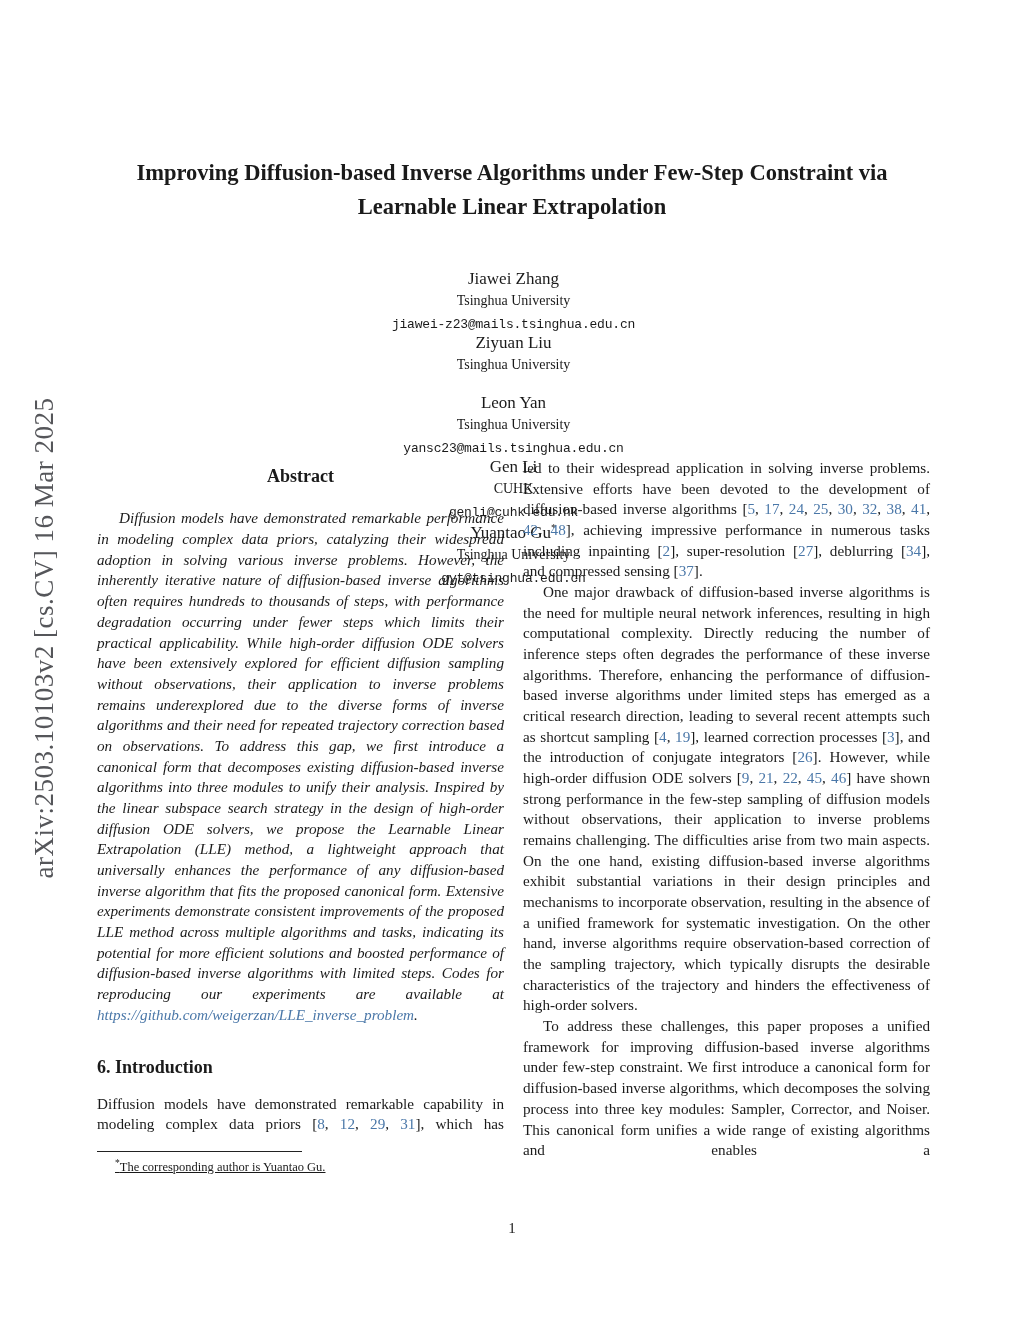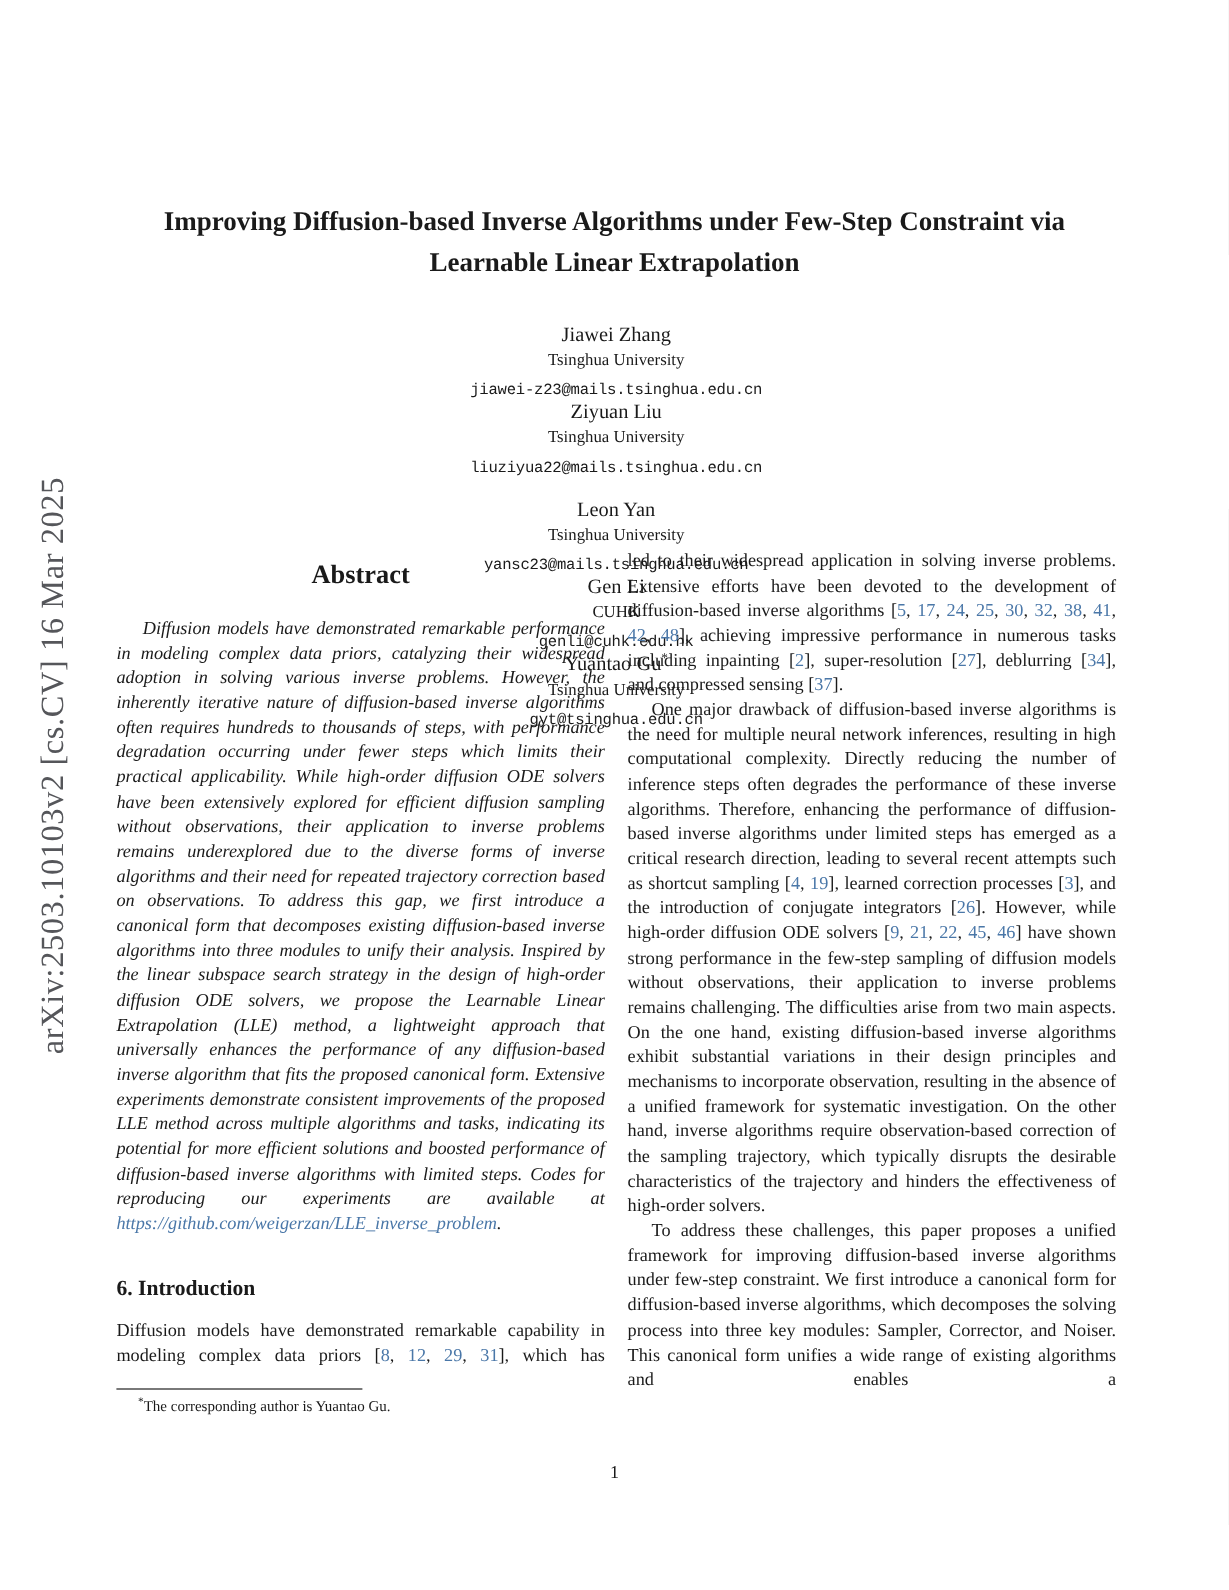--- a/index.html
+++ b/index.html
@@ -9,50 +9,50 @@
     font-family:"Liberation Serif", serif;
     overflow:hidden;
   }
   .arxiv-strip {
     position:absolute; left:44px; top:638px;
     transform:translate(-50%,-50%) rotate(-90deg);
     white-space:nowrap; font-size:27px; letter-spacing:0.5px;
     color:var(--banner, #55565a);
   }
   .title {
-    position:absolute; top:168px; left:92px; width:840px;
+    position:absolute; top:156px; left:92px; width:840px;
     text-align:center; font-weight:bold; font-size:22.5px; line-height:1.5;
   }
   .authors { position:absolute; top:268px; left:97px; width:833px; }
   .authors-row { display:flex;flex-direction:column; }
   .authors-row + .authors-row { margin-top:17px; }
   .author { flex:1; text-align:center; }
   .author .name  { font-size:17px; line-height:1.3; }
   .author .affil { font-size:14px; line-height:1.3; margin-top:2px; }
   .author .email { font-family:"Liberation Mono", monospace; font-size:13px; margin-top:7px; letter-spacing:-0.2px; }
   .author sup { font-size:11px; }
 
   .columns {
     position:absolute; top:458px; left:97px; width:833px;
     display:flex; gap:19px;
   }
   .col { flex:1; min-width:0; font-size:15.2px; line-height:1.36; text-align:justify; }
 
-  .abstract-heading { text-align:center; font-weight:bold; font-size:22px; margin:6px 0 20px 0; }
+  .abstract-heading { text-align:center; font-weight:bold; font-size:18px; margin:6px 0 20px 0; }
   .abstract-body { font-style:italic; text-indent:22px; margin:0; }
   .link { color:var(--link, #4a77a8); text-decoration:none; cursor:pointer; }
 
   .section-heading { font-weight:bold; font-size:18px; margin:30px 0 14px 0; text-align:left; }
   .para { margin:0; }
   .para.indent { text-indent:20px; }
   .cont-justify { text-align-last:justify; }
 
   .cite { color:var(--citation, #4a77a8); cursor:pointer; }
 
-  .footnote-block { margin-top:16px; }
+  .footnote-block { margin-top:16px;text-decoration:underline; }
   .footnote-rule { width:205px; border:0; border-top:1.3px solid #222; margin:0 0 5px 0; }
   .footnote { font-size:12.5px; text-indent:18px; text-align:left; }
   .footnote sup { font-size:9.5px; }
 
   .page-number {
     position:absolute; top:1220px; left:0; width:100%;
     text-align:center; font-size:15px;
   }
 </style>
 </head>
@@ -67,21 +67,20 @@
   <div class="authors">
     <div class="authors-row">
       <div class="author">
         <div class="name">Jiawei Zhang</div>
         <div class="affil">Tsinghua University</div>
         <div class="email">jiawei-z23@mails.tsinghua.edu.cn</div>
       </div>
       <div class="author">
         <div class="name">Ziyuan Liu</div>
         <div class="affil">Tsinghua University</div>
-        <div class="email">liuziyua22@mails.tsinghua.edu.cn</div>
       </div>
     </div>
     <div class="authors-row">
       <div class="author">
         <div class="name">Leon Yan</div>
         <div class="affil">Tsinghua University</div>
         <div class="email">yansc23@mails.tsinghua.edu.cn</div>
       </div>
       <div class="author">
         <div class="name">Gen Li</div>

